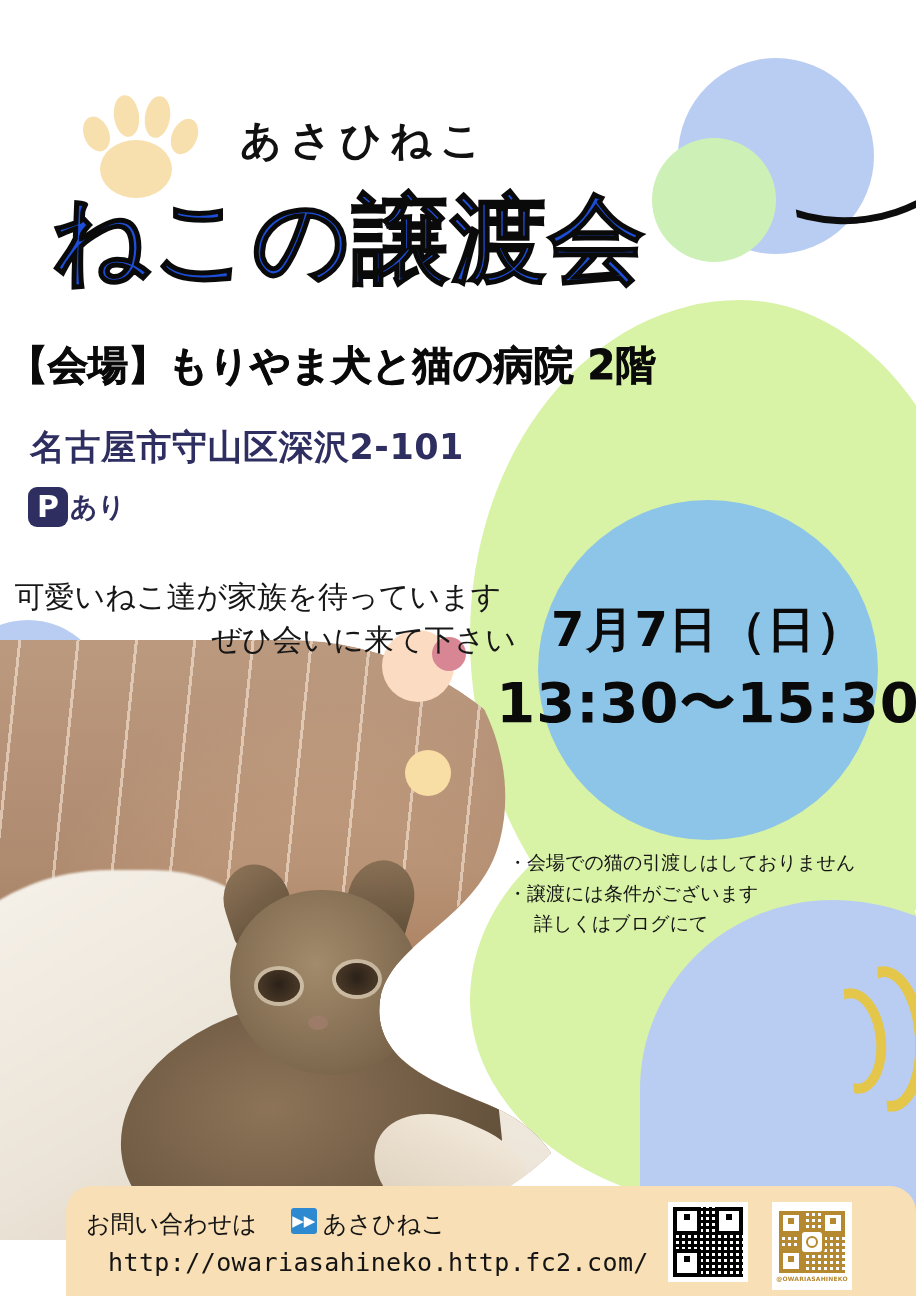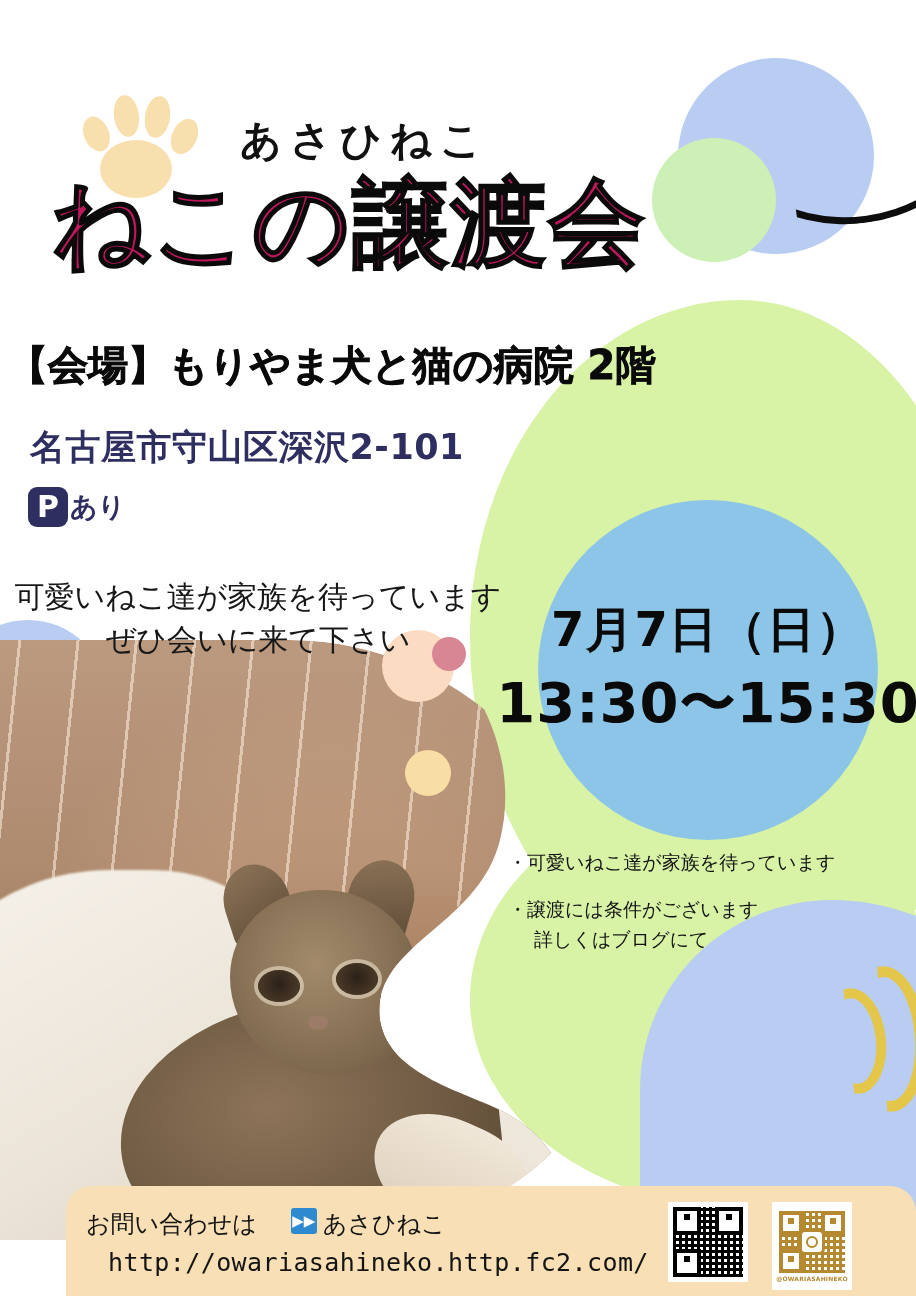--- a/index.html
+++ b/index.html
@@ -192,27 +192,27 @@
     position:absolute;left:240px;top:113px;
     font-family:"DejaVu Sans",sans-serif;
     font-weight:700;
     font-size:41px;
     letter-spacing:8px;
     color:#111111;
     white-space:nowrap;
   }
 
   .main-title{
-    position:absolute;left:52px;top:175px;
+    position:absolute;left:52px;top:191px;
     font-family:"DejaVu Sans",sans-serif;
     font-weight:700;
     font-size:96px;
     line-height:1;
     letter-spacing:2px;
-    color:#be185d;
+    color:#1d4ed8;
     white-space:nowrap;
     -webkit-text-stroke:2px #0a0a0a;
   }
 
   .venue-line{
     position:absolute;left:8px;top:338px;
     font-family:"DejaVu Sans",sans-serif;
     font-weight:700;
     font-size:40px;
     color:#0a0a0a;
@@ -247,21 +247,21 @@
   }
 
   .tagline{
     position:absolute;left:0;top:576px;width:516px;
     text-align:center;
     font-family:"DejaVu Sans",sans-serif;
     font-size:30px;
     line-height:1.42;
     color:#171717;
   }
-  .tagline .l2{display:block;}
+  .tagline .l2{display:block;text-align:right;}
 
   
   .date-circle{
     position:absolute;left:538px;top:500px;
     width:340px;height:340px;
     background:#8dc5e8;
     border-radius:50%;
     display:flex;flex-direction:column;
     align-items:center;justify-content:center;
     gap:4px;
@@ -279,21 +279,21 @@
 
   
   .notes{
     position:absolute;left:508px;top:848px;
     font-family:"DejaVu Sans",sans-serif;
     font-size:19px;
     line-height:1.55;
     color:#141414;
     white-space:nowrap;
   }
-  .notes .n2{margin-top:18px;}
+  .notes .n2{margin-top:2px;}
   .notes .n2b{display:block;padding-left:26px;}
 
   
   .footer{
     position:absolute;left:66px;top:1186px;
     width:850px;height:110px;
     background:#f8dfb5;
     border-radius:26px 26px 0 0;
   }
   .footer-contact{
@@ -433,21 +433,21 @@
     <span class="l1">可愛いねこ達が家族を待っています</span>
     <span class="l2">ぜひ会いに来て下さい</span>
   </div>
 
   <div class="date-circle">
     <div class="date-main">7月7日（日）</div>
     <div class="date-time">13:30〜15:30</div>
   </div>
 
   <div class="notes">
-    <div class="n1">・可愛いねこ達が家族を待っています</div>
+    <div class="n1">・会場での猫の引渡しはしておりません</div>
     <div class="n2">
       <span>・譲渡には条件がございます</span>
       <span class="n2b">詳しくはブログにて</span>
     </div>
   </div>
 
   <div class="footer">
 
     <div class="footer-contact">
       <span>お問い合わせは</span>

